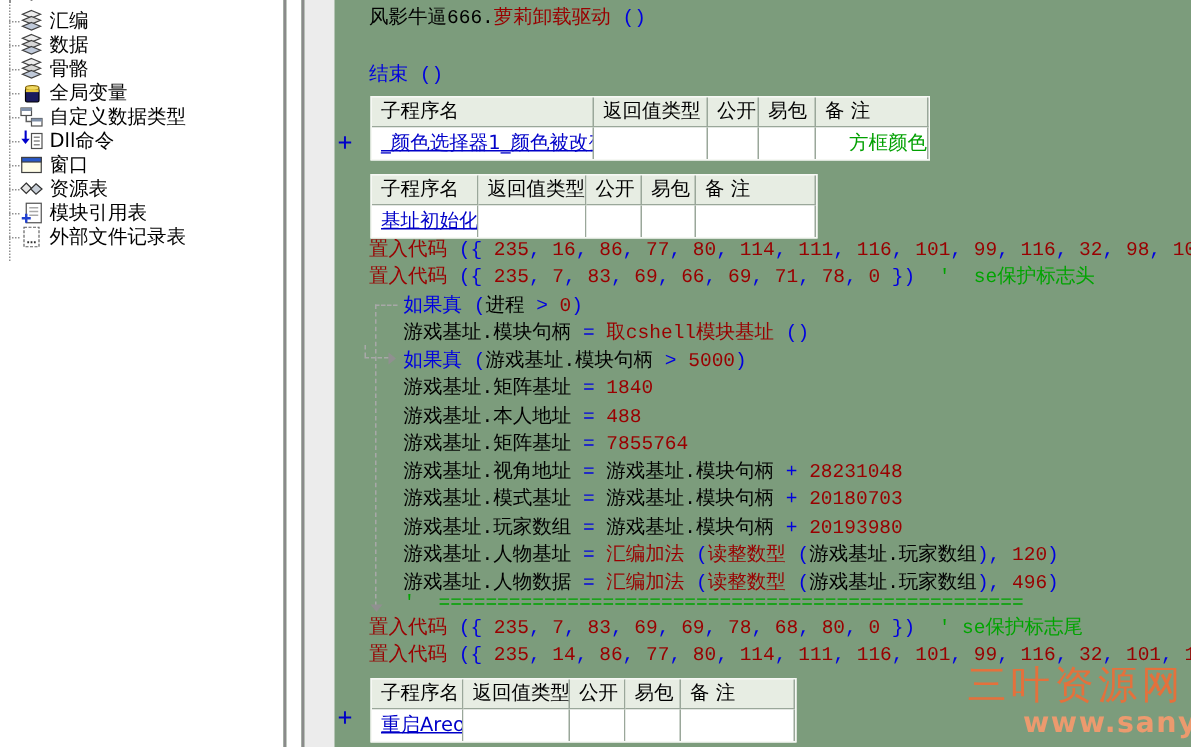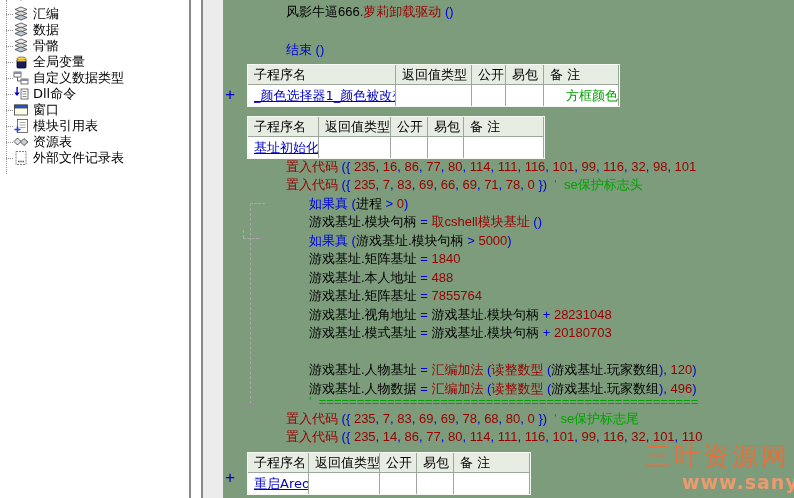--- a/index.html
+++ b/index.html
@@ -20,21 +20,21 @@
   .t-lbl{font-size:13px;color:#000;}
 
   
   #sb-line1{position:absolute;left:189px;top:0;width:2px;height:498px;background:#8A8A8A;z-index:3;}
   #sb-gap{position:absolute;left:191px;top:0;width:10px;height:498px;background:#FFFFFF;z-index:3;}
   #sb-line2{position:absolute;left:201px;top:0;width:2px;height:498px;background:#8A8A8A;z-index:3;}
   #gutter{position:absolute;left:203px;top:0;width:20px;height:498px;background:#ECECEC;z-index:3;}
 
   
   #editor{position:absolute;left:0;top:0;width:794px;height:498px;z-index:1;}
-  .code-line{position:absolute;white-space:pre;font-family:Liberation Sans, sans-serif;font-size:13px;line-height:18px;height:18px;margin-left:40px;}
+  .code-line{position:absolute;white-space:pre;font-family:Liberation Mono, monospace;font-size:13px;line-height:18px;height:18px;}
   .c-id{color:#000000;}
   .c-kw{color:#0000E0;}
   .c-pu{color:#0000E0;}
   .c-fn{color:#990000;}
   .c-num{color:#990000;}
   .c-cm{color:#00A400;}
 
   .fold-plus{position:absolute;width:16px;height:16px;font-family:"DejaVu Sans Mono",monospace;font-size:16px;line-height:16px;color:#0000C8;text-align:center;cursor:pointer;}
 
   
@@ -80,20 +80,21 @@
       <div class="code-line" style="left: 246px; top: 158px;"><span class="c-fn">置入代码</span><span class="c-pu"> ({ </span><span class="c-num">235</span><span class="c-pu">, </span><span class="c-num">16</span><span class="c-pu">, </span><span class="c-num">86</span><span class="c-pu">, </span><span class="c-num">77</span><span class="c-pu">, </span><span class="c-num">80</span><span class="c-pu">, </span><span class="c-num">114</span><span class="c-pu">, </span><span class="c-num">111</span><span class="c-pu">, </span><span class="c-num">116</span><span class="c-pu">, </span><span class="c-num">101</span><span class="c-pu">, </span><span class="c-num">99</span><span class="c-pu">, </span><span class="c-num">116</span><span class="c-pu">, </span><span class="c-num">32</span><span class="c-pu">, </span><span class="c-num">98</span><span class="c-pu">, </span><span class="c-num">101</span></div>
       <div class="code-line" style="left: 246px; top: 176px;"><span class="c-fn">置入代码</span><span class="c-pu"> ({ </span><span class="c-num">235</span><span class="c-pu">, </span><span class="c-num">7</span><span class="c-pu">, </span><span class="c-num">83</span><span class="c-pu">, </span><span class="c-num">69</span><span class="c-pu">, </span><span class="c-num">66</span><span class="c-pu">, </span><span class="c-num">69</span><span class="c-pu">, </span><span class="c-num">71</span><span class="c-pu">, </span><span class="c-num">78</span><span class="c-pu">, </span><span class="c-num">0</span><span class="c-pu"> })</span><span class="c-cm">  '  se保护标志头</span></div>
       <div class="code-line" style="left: 269px; top: 195px;"><span class="c-kw">如果真</span><span class="c-pu"> (</span><span class="c-id">进程 </span><span class="c-pu">&gt; </span><span class="c-num">0</span><span class="c-pu">)</span></div>
       <div class="code-line" style="left: 269px; top: 213px;"><span class="c-id">游戏基址.模块句柄 </span><span class="c-pu">= </span><span class="c-fn">取cshell模块基址</span><span class="c-pu"> ()</span></div>
       <div class="code-line" style="left: 269px; top: 232px;"><span class="c-kw">如果真</span><span class="c-pu"> (</span><span class="c-id">游戏基址.模块句柄 </span><span class="c-pu">&gt; </span><span class="c-num">5000</span><span class="c-pu">)</span></div>
       <div class="code-line" style="left: 269px; top: 250px;"><span class="c-id">游戏基址.矩阵基址 </span><span class="c-pu">= </span><span class="c-num">1840</span></div>
       <div class="code-line" style="left: 269px; top: 269px;"><span class="c-id">游戏基址.本人地址 </span><span class="c-pu">= </span><span class="c-num">488</span></div>
       <div class="code-line" style="left: 269px; top: 287px;"><span class="c-id">游戏基址.矩阵基址 </span><span class="c-pu">= </span><span class="c-num">7855764</span></div>
       <div class="code-line" style="left: 269px; top: 306px;"><span class="c-id">游戏基址.视角地址 </span><span class="c-pu">= </span><span class="c-id">游戏基址.模块句柄 </span><span class="c-pu">+ </span><span class="c-num">28231048</span></div>
       <div class="code-line" style="left: 269px; top: 324px;"><span class="c-id">游戏基址.模式基址 </span><span class="c-pu">= </span><span class="c-id">游戏基址.模块句柄 </span><span class="c-pu">+ </span><span class="c-num">20180703</span></div>
+      <div class="code-line" style="left: 269px; top: 343px;"><span class="c-id">游戏基址.玩家数组 </span><span class="c-pu">= </span><span class="c-id">游戏基址.模块句柄 </span><span class="c-pu">+ </span><span class="c-num">20193980</span></div>
       <div class="code-line" style="left: 269px; top: 361px;"><span class="c-id">游戏基址.人物基址 </span><span class="c-pu">= </span><span class="c-fn">汇编加法</span><span class="c-pu"> (</span><span class="c-fn">读整数型</span><span class="c-pu"> (</span><span class="c-id">游戏基址.玩家数组</span><span class="c-pu">), </span><span class="c-num">120</span><span class="c-pu">)</span></div>
       <div class="code-line" style="left: 269px; top: 380px;"><span class="c-id">游戏基址.人物数据 </span><span class="c-pu">= </span><span class="c-fn">汇编加法</span><span class="c-pu"> (</span><span class="c-fn">读整数型</span><span class="c-pu"> (</span><span class="c-id">游戏基址.玩家数组</span><span class="c-pu">), </span><span class="c-num">496</span><span class="c-pu">)</span></div>
       <div class="code-line" style="left: 269px; top: 393px;"><span class="c-cm">'  ==================================================</span></div>
       <div class="code-line" style="left: 246px; top: 410px;"><span class="c-fn">置入代码</span><span class="c-pu"> ({ </span><span class="c-num">235</span><span class="c-pu">, </span><span class="c-num">7</span><span class="c-pu">, </span><span class="c-num">83</span><span class="c-pu">, </span><span class="c-num">69</span><span class="c-pu">, </span><span class="c-num">69</span><span class="c-pu">, </span><span class="c-num">78</span><span class="c-pu">, </span><span class="c-num">68</span><span class="c-pu">, </span><span class="c-num">80</span><span class="c-pu">, </span><span class="c-num">0</span><span class="c-pu"> })</span><span class="c-cm">  ' se保护标志尾</span></div>
       <div class="code-line" style="left: 246px; top: 428px;"><span class="c-fn">置入代码</span><span class="c-pu"> ({ </span><span class="c-num">235</span><span class="c-pu">, </span><span class="c-num">14</span><span class="c-pu">, </span><span class="c-num">86</span><span class="c-pu">, </span><span class="c-num">77</span><span class="c-pu">, </span><span class="c-num">80</span><span class="c-pu">, </span><span class="c-num">114</span><span class="c-pu">, </span><span class="c-num">111</span><span class="c-pu">, </span><span class="c-num">116</span><span class="c-pu">, </span><span class="c-num">101</span><span class="c-pu">, </span><span class="c-num">99</span><span class="c-pu">, </span><span class="c-num">116</span><span class="c-pu">, </span><span class="c-num">32</span><span class="c-pu">, </span><span class="c-num">101</span><span class="c-pu">, </span><span class="c-num">110</span></div>
       <div class="sub-table" style="left: 247px; top: 64px;">
         <div class="t-row t-head">
           <div class="t-cell" style="width: 148px;">子程序名</div>
           <div class="t-cell" style="width: 76px;">返回值类型</div>
           <div class="t-cell" style="width: 34px;">公开</div>
@@ -233,37 +234,37 @@
             <svg viewBox="0 0 16 16">
               <rect x="1.5" y="3" width="13" height="10" fill="#FFFDE8" stroke="#404040" stroke-width="0.8"></rect>
               <rect x="1.5" y="3" width="13" height="3" fill="#2858C8" stroke="#404040" stroke-width="0.8"></rect>
             </svg>
           </span>
           <span class="t-lbl">窗口</span>
         </li>
         <li class="tree-item">
           <span class="t-ico">
             <svg viewBox="0 0 16 16">
+              <g stroke="#303030" stroke-width="0.8">
+                <path d="M4.5 4 L8 7.5 4.5 11 1 7.5 Z" fill="#E4E4E4"></path>
+                <path d="M11 4.5 L15 8 11 11.5 7.5 8 Z" fill="#C8CFD8"></path>
+              </g>
+            </svg>
+          </span>
+          <span class="t-lbl">资源表</span>
+        </li>
+        <li class="tree-item">
+          <span class="t-ico">
+            <svg viewBox="0 0 16 16">
               <rect x="4.5" y="1.5" width="10" height="13" fill="#FFF" stroke="#505050" stroke-width="0.8"></rect>
               <path d="M6.5 4.5 h6 M6.5 7 h6 M6.5 9.5 h6" stroke="#A8A8A8"></path>
               <path d="M1.5 11.5 h6 M4.5 8.5 v6" stroke="#2040D0" stroke-width="1.6"></path>
             </svg>
           </span>
           <span class="t-lbl">模块引用表</span>
-        </li>
-        <li class="tree-item">
-          <span class="t-ico">
-            <svg viewBox="0 0 16 16">
-              <g stroke="#303030" stroke-width="0.8">
-                <path d="M4.5 4 L8 7.5 4.5 11 1 7.5 Z" fill="#E4E4E4"></path>
-                <path d="M11 4.5 L15 8 11 11.5 7.5 8 Z" fill="#C8CFD8"></path>
-              </g>
-            </svg>
-          </span>
-          <span class="t-lbl">资源表</span>
         </li>
         <li class="tree-item">
           <span class="t-ico">
             <svg viewBox="0 0 16 16">
               <rect x="3" y="1.5" width="10" height="13" fill="#FFF" stroke="#606060" stroke-width="0.8" stroke-dasharray="2 1"></rect>
               <path d="M5.2 11.5 h1.2 M7.4 11.5 h1.2 M9.6 11.5 h1.2" stroke="#303030" stroke-width="1.3"></path>
             </svg>
           </span>
           <span class="t-lbl">外部文件记录表</span>
         </li>

